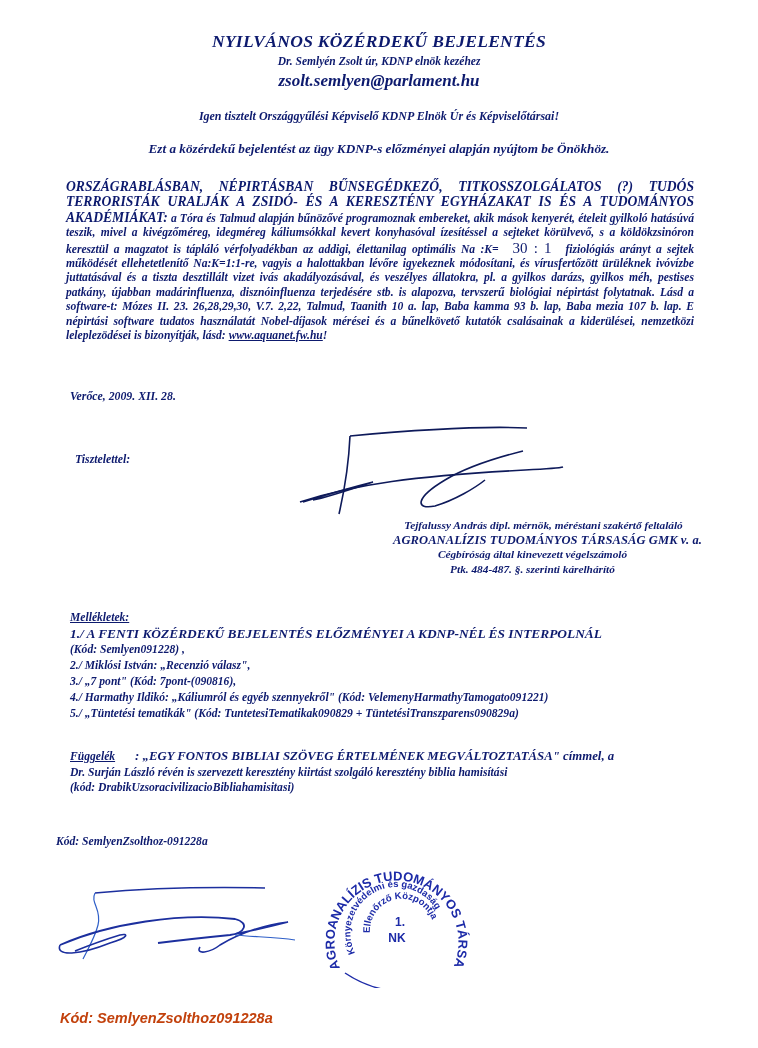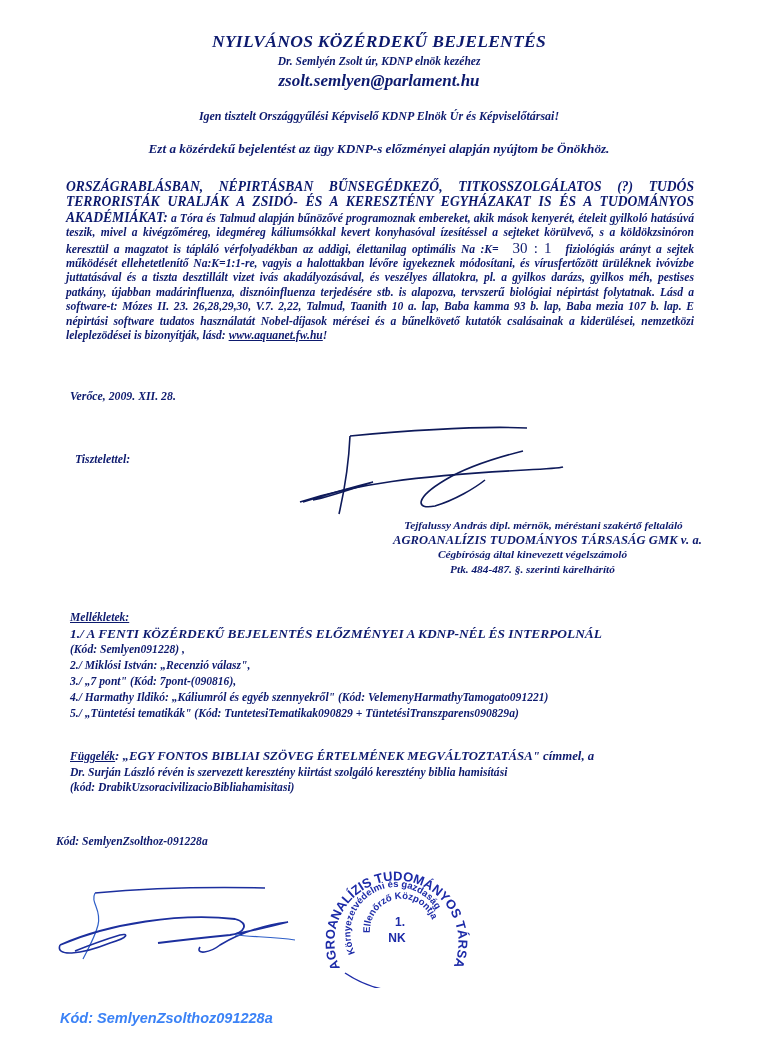--- a/index.html
+++ b/index.html
@@ -22,23 +22,23 @@
   .regards { left: 75px; top: 452px; font-size: 11.8px; }
   .sig-block { right: 56px; top: 518px; text-align: center; font-size: 11.3px; line-height: 14.5px; }
   .sig-block .l2 { font-size: 12.5px; letter-spacing: 0.1px; margin-left: 8px; }
   .sig-block .l3 { padding-right: 22px; }
   .sig-block .l4 { padding-right: 22px; }
   .attach { left: 70px; top: 610px; width: 640px; font-size: 11.6px; line-height: 16px; }
   .attach .hdr { text-decoration: underline; }
   .attach .big { font-size: 13.4px; }
   .appendix { left: 70px; top: 749px; width: 640px; font-size: 11.6px; line-height: 15.5px; }
   .appendix .hdr { text-decoration: underline; text-align: right; }
-  .appendix .big { font-size: 12.8px; font-style: italic; }
+  .appendix .big { font-size: 12.8px; font-style: italic; margin-left: 20px; }
   .kod1 { left: 56px; top: 835px; font-size: 11.6px; }
-  .kod2 { left: 60px; top: 1010px; font-family: "Liberation Sans", sans-serif; font-size: 14.5px; color: #3b82f6; font-style: italic; font-weight: bold; }
+  .kod2 { left: 60px; top: 1010px; font-family: "Liberation Sans", sans-serif; font-size: 14.5px; color: #c2410c; font-style: italic; font-weight: bold; }
   svg { position: absolute; }
   .stamp-text { font-family: "Liberation Sans", sans-serif; font-style: normal; font-weight: bold; fill: #1d2ba8; }
 </style>
 </head>
 <body>
 
 <div class="abs center title">NYILVÁNOS KÖZÉRDEKŰ BEJELENTÉS</div>
 <div class="abs center sub1">Dr. Semlyén Zsolt úr, KDNP elnök kezéhez</div>
 <div class="abs center sub2">zsolt.semlyen@parlament.hu</div>
 

